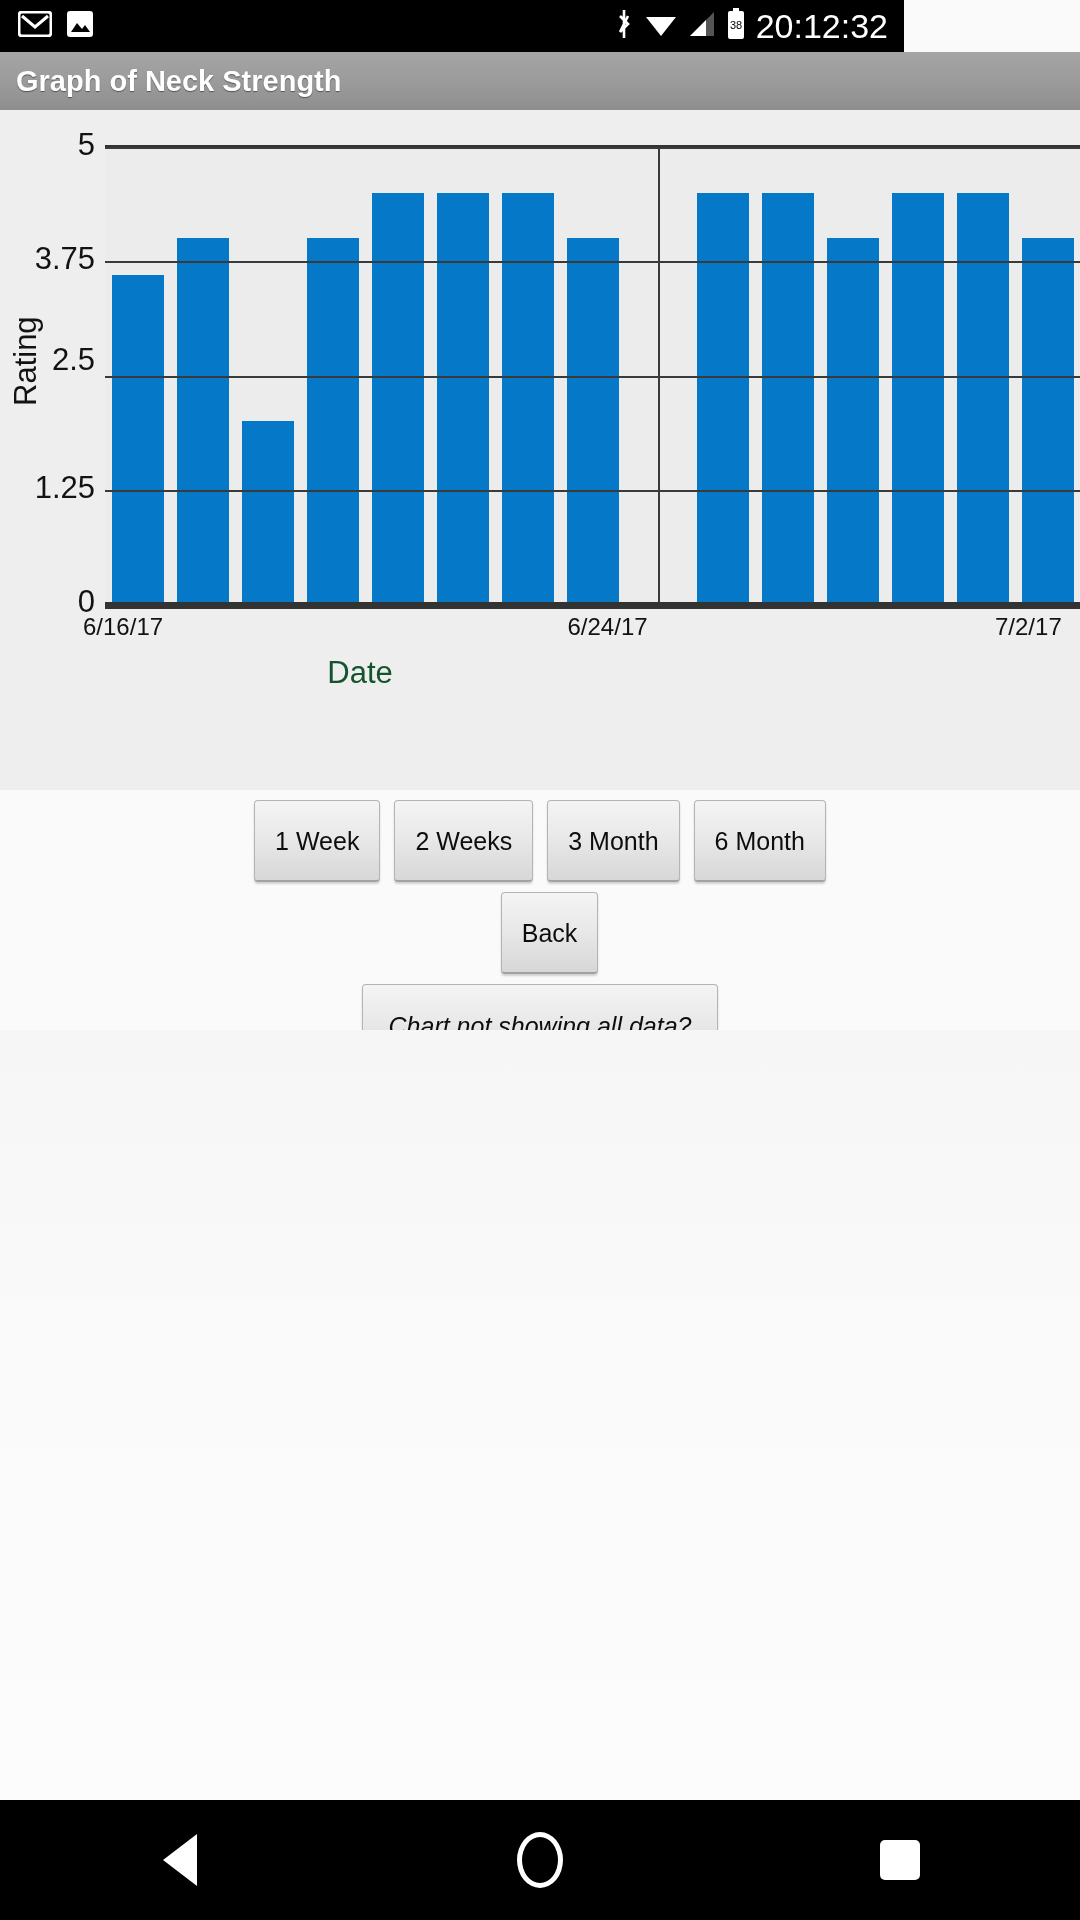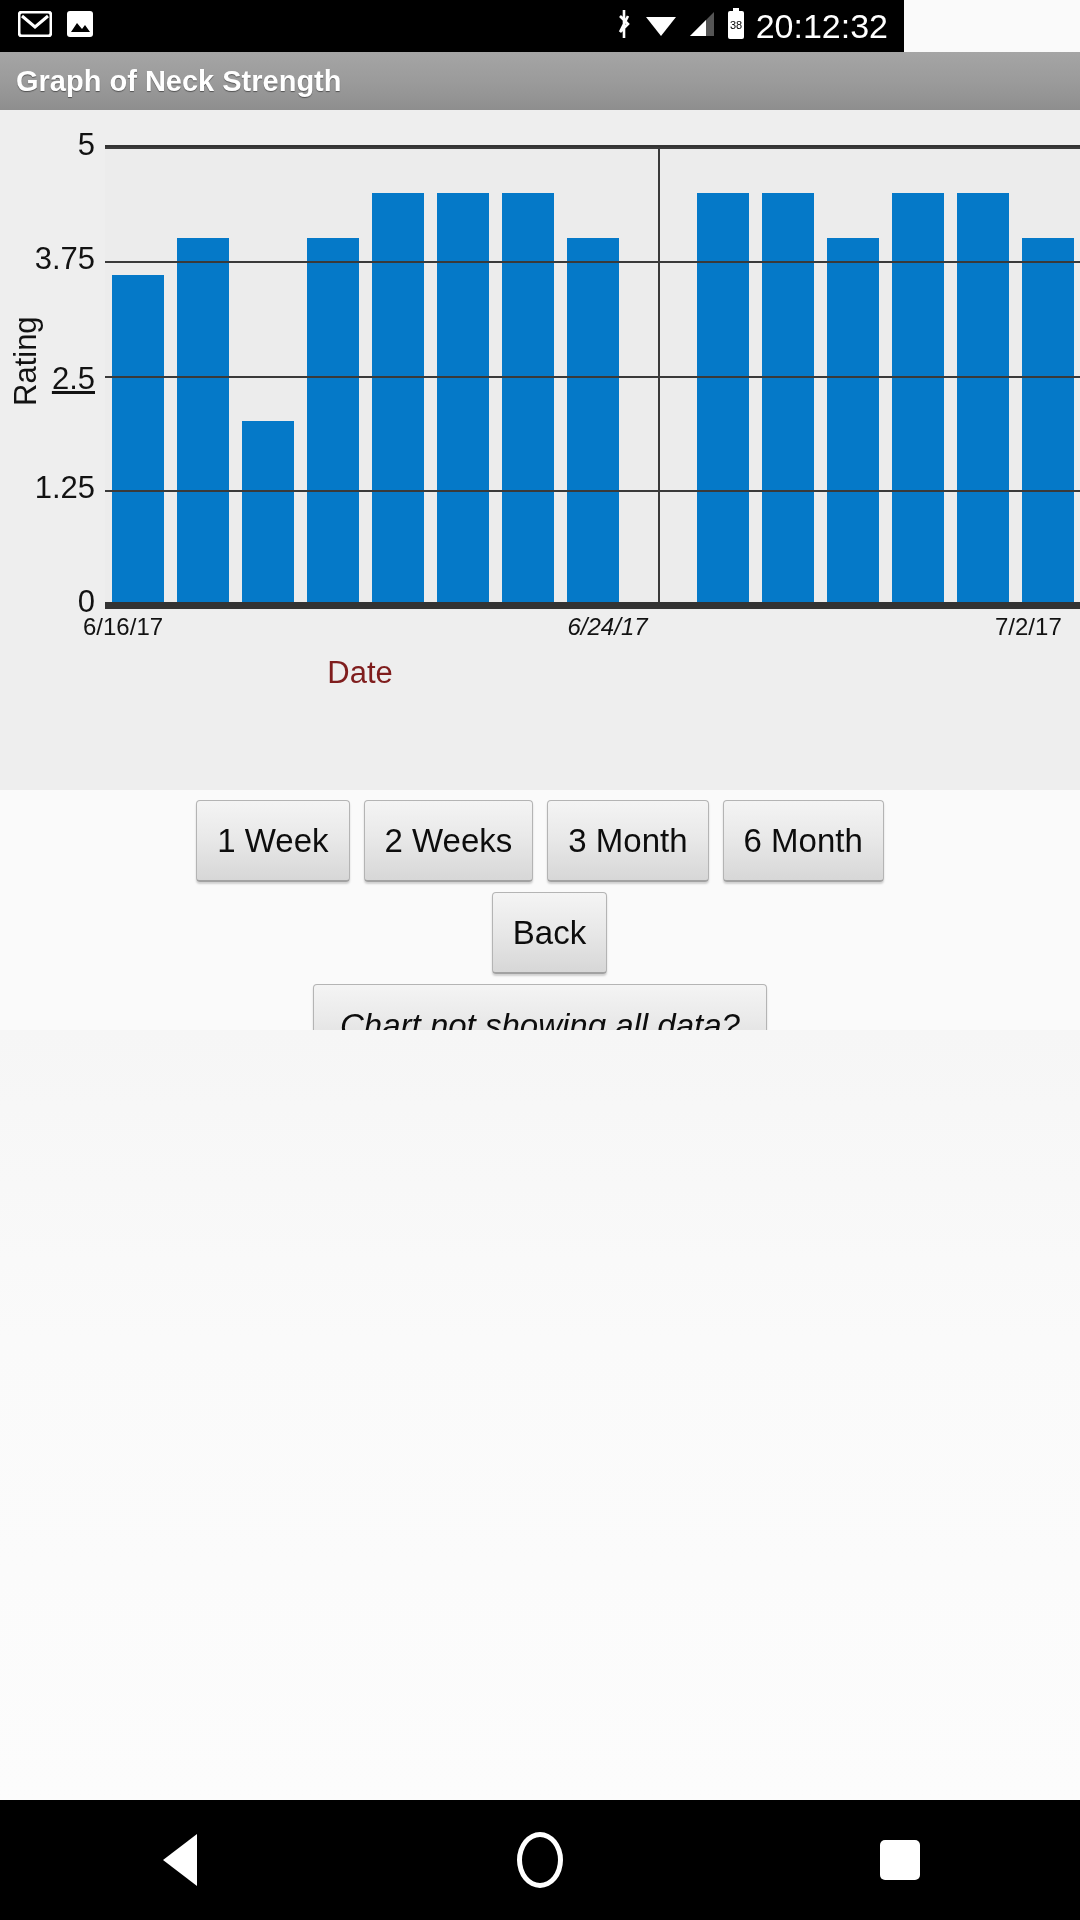--- a/index.html
+++ b/index.html
@@ -60,37 +60,37 @@
   }
   .ylabels{position:absolute;left:0;top:35px;width:95px;height:457px;}
   .ytitle{
     position:absolute;left:8px;top:296px;font-size:31px;color:#121212;
     transform:rotate(-90deg);transform-origin:left top;white-space:nowrap;
   }
   .xticks{position:absolute;left:0;top:503px;width:1080px;height:44px;}
   .xtick{position:absolute;font-size:24px;color:#121212;white-space:nowrap;top:0;}
   .xtitle{
     position:absolute;left:0;top:545px;width:920px;text-align:center;
-    font-size:31px;color:#7f1d1d;
+    font-size:31px;color:#14532d;
   }
   .xtitle-in{position:relative;left:-100px;}
 
   
   .btnarea{position:absolute;left:0;top:800px;width:1080px;}
   .btnrow{display:flex;justify-content:center;align-items:flex-start;gap:14px;}
   .btnrow2{display:flex;justify-content:center;margin-top:10px;margin-left:19px;}
   .btnrow3{display:flex;justify-content:center;margin-top:10px;font-style:italic;}
   .hbtn{
     background:linear-gradient(180deg,#f4f4f4 0%,#e9e9e9 45%,#d7d7d7 100%);
     border:1px solid #b4b4b4;
     border-bottom:2px solid #a2a2a2;
     border-radius:4px;
     box-shadow:0 2px 2px rgba(0,0,0,.17);
     color:#0d0d0d;
-    font-size:33px;
+    font-size:25px;
     font-family:"Liberation Sans", sans-serif;
     padding:0 20px;
     height:82px;
     line-height:80px;
     text-align:center;
     box-sizing:border-box;
     white-space:nowrap;
   }
   .hbtn.wide{height:84px;line-height:82px;padding:0 26px;}
 
@@ -165,21 +165,21 @@
   <div class="actionbar">
     <span class="title">Graph of Neck Strength</span>
   </div>
 
   <div class="chart-wrap">
     <div class="chart-inner">
 
       <div class="ylabels" id="yaxis">
           <div class="ytick" style="top: 457px;">0</div>
           <div class="ytick" style="top: 342.75px;">1.25</div>
-          <div class="ytick" style="top: 234px; text-decoration: underline;">2.5</div>
+          <div class="ytick" style="top: 215px;">2.5</div>
           <div class="ytick" style="top: 114.25px;">3.75</div>
           <div class="ytick" style="top: 0px;">5</div>
         </div>
       <div class="ytitle">Rating</div>
 
       <div class="plot" id="plot">
         <div class="bars" id="bars">
             <div class="bar" title="6/16/17: 3.6" style="left: 6.5px; width: 52px; height: 329.04px; background: rgb(5, 121, 200);"></div>
             <div class="bar" title="6/17/17: 4" style="left: 71.5px; width: 52px; height: 365.6px; background: rgb(5, 121, 200);"></div>
             <div class="bar" title="6/18/17: 2" style="left: 136.5px; width: 52px; height: 182.8px; background: rgb(5, 121, 200);"></div>
@@ -198,21 +198,21 @@
       <div class="gridline-h" style="top: 342.75px;"></div>
           <div class="gridline-h" style="top: 228.5px;"></div>
           <div class="gridline-h" style="top: 114.25px;"></div>
           <div class="gridline-h" style="top: 0px;"></div>
           <div class="gridline-v" style="left: 552.5px;"></div>
         </div>
 
       <div class="axis-x"></div>
       <div class="xticks" id="xaxis">
           <div class="xtick" style="left: 83px;">6/16/17</div>
-          <div class="xtick" style="left: 567.5px; font-style: italic;">6/24/17</div>
+          <div class="xtick" style="left: 567.5px;">6/24/17</div>
           <div class="xtick" style="left: 995px;">7/2/17</div>
         </div>
       <div class="xtitle">
         <span class="xtitle-in">Date</span>
       </div>
 
     </div>
   </div>
 
   <div class="btnarea">

